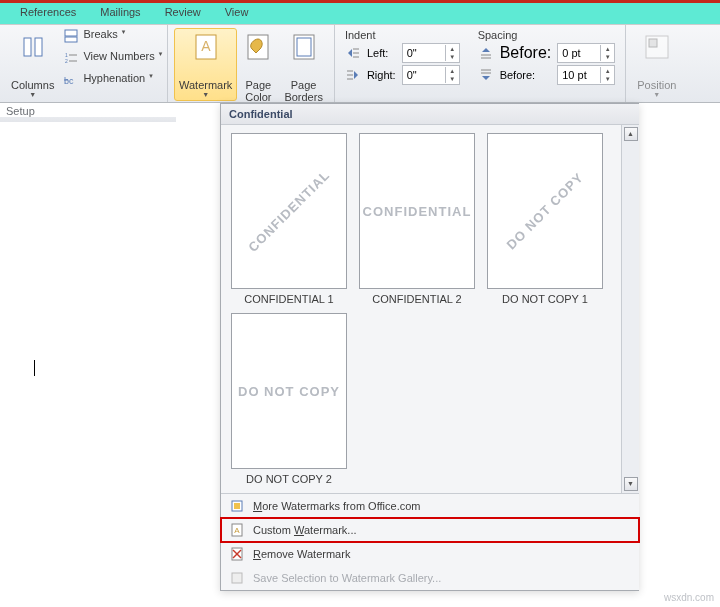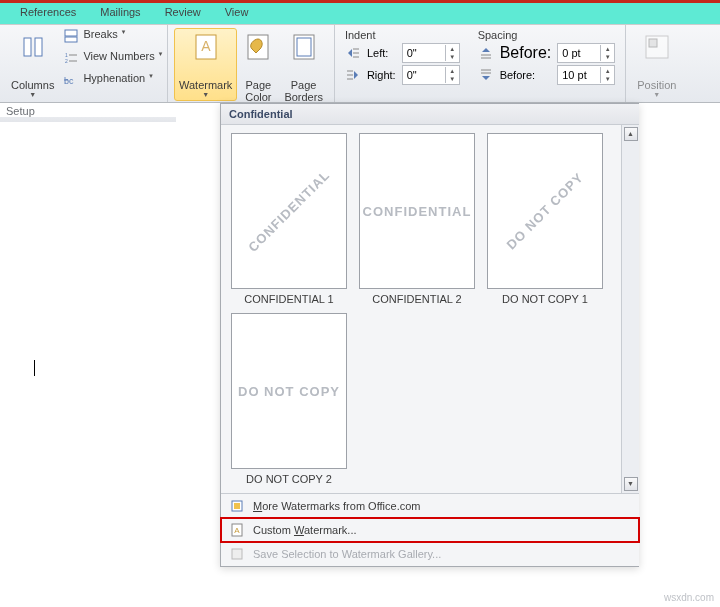--- a/index.html
+++ b/index.html
@@ -311,20 +311,30 @@
     </div>
     <div class="menu-item highlight">
       <span class="mic">
           <svg width="14" height="14">
             <rect x="2" y="1" width="10" height="12" fill="#fff" stroke="#888"></rect>
             <text x="7" y="10" font-size="8" fill="#c79a3a" text-anchor="middle">A</text>
           </svg>
         </span>
       <span>Custom <span class="ul">W</span>atermark...</span>
     </div>
+    <div class="menu-item">
+      <span class="mic">
+          <svg width="14" height="14">
+            <rect x="2" y="1" width="10" height="12" fill="#fff" stroke="#888"></rect>
+            <line x1="3" y1="3" x2="11" y2="11" stroke="#c63a2a" stroke-width="1.5"></line>
+            <line x1="11" y1="3" x2="3" y2="11" stroke="#c63a2a" stroke-width="1.5"></line>
+          </svg>
+        </span>
+      <span><span class="ul">R</span>emove Watermark</span>
+    </div>
     <div class="menu-item disabled">
       <span class="mic">
           <svg width="14" height="14">
             <rect x="2" y="2" width="10" height="10" fill="#eee" stroke="#bbb"></rect>
           </svg>
         </span>
       <span>Save Selection to Watermark Gallery...</span>
     </div>
   </div>
 </div>

